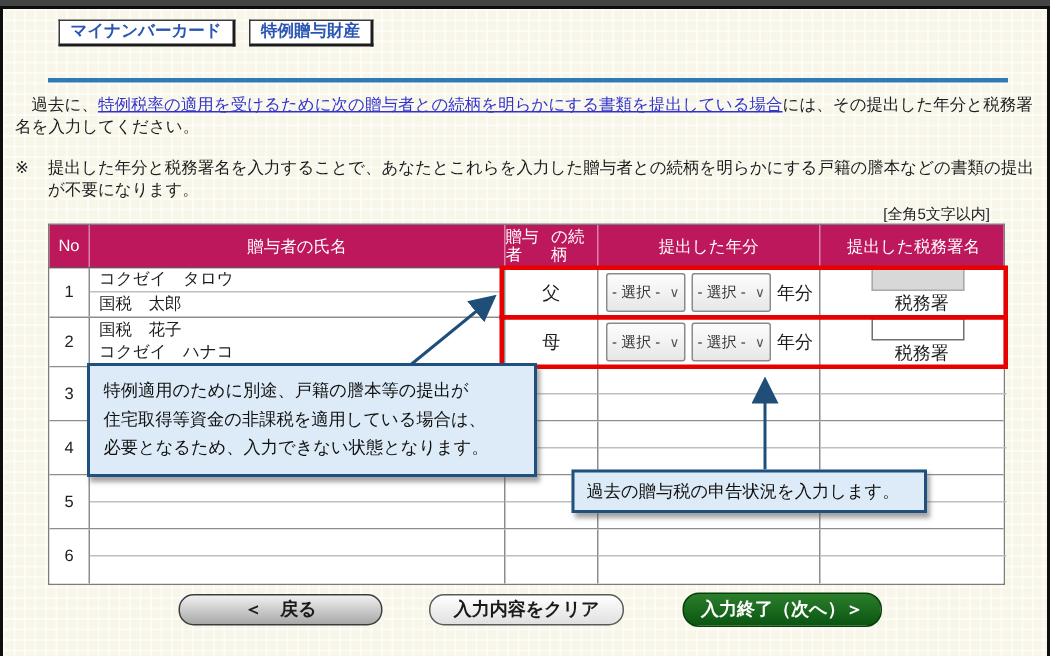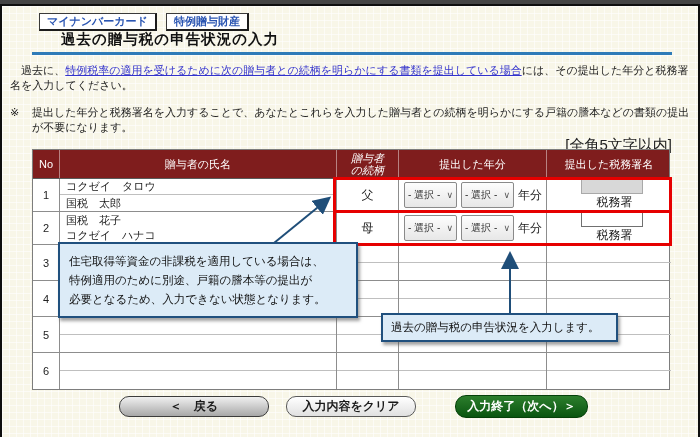--- a/index.html
+++ b/index.html
@@ -24,26 +24,26 @@
   #badge-tokurei{ left:164px; }
   
   #title{ position:absolute; left:59px; top:24px; font-size:14.5px; font-weight:bold; letter-spacing:1px; color:#111; }
   #title-rule{ position:absolute; left:30px; top:46px; width:640px; height:3px; background:#2f7bb8; }
   
   #intro{ position:absolute; left:8px; top:57px; width:688px; font-size:11px; line-height:15px; }
   #intro a{ color:#3333cc; text-decoration:underline; cursor:pointer; }
   #note{ position:absolute; left:8px; top:99px; width:688px; display:flex; font-size:11px; line-height:15px; }
   #note .marker{ width:22px; flex:none; }
   #note .ntext{ width:658px; }
-  #char-hint{ position:absolute; top:130px; right:26px; font-size:15px; color:#222; }
+  #char-hint{ position:absolute; top:130px; right:38px; font-size:10px; color:#222; }
   
   #tbl{ position:absolute; left:30px; top:143px; width:638px; border:1px solid #7d7d7d; background:#fff; z-index:1; }
   .trow{ position:relative; display:flex; width:100%; border-bottom:1px solid #8d8d8d; background:#fff; }
   .trow:last-child{ border-bottom:none; }
-  #thead{ height:29px; background:#7f1d1d; color:#fff; border-bottom:1px solid #5a5a5a; }
+  #thead{ height:29px; background:#be185d; color:#fff; border-bottom:1px solid #5a5a5a; }
   #thead .cell{ display:flex; align-items:center; justify-content:center; font-size:11px; border-right:1px solid rgba(255,255,255,.45); }
   #thead .cell:last-child{ border-right:none; }
   .c-no{ width:27px; flex:none; }
   .c-name{ width:277px; flex:none; }
   .c-rel{ width:62px; flex:none; }
   .c-year{ width:148px; flex:none; }
   .c-office{ width:124px; flex:none; }
   .body-row{ height:33px; }
   .empty-row{ height:36px; }
   .body-row .cell, .empty-row .cell{ border-right:1px solid #8d8d8d; }
@@ -71,52 +71,51 @@
     position:absolute; background:#dcebf7; border:2px solid #20507e;
     box-shadow:2px 3px 3px rgba(90,90,90,.55); z-index:6; color:#111;
   }
   #callout-left{ left:56px; top:236px; width:300px; padding:8px 9px 7px 9px; font-size:11.5px; line-height:19px; }
   #callout-right{ left:379px; top:307px; width:237px; padding:5px 8px; font-size:11.5px; }
   
   #arrows{ position:absolute; left:0; top:0; width:700px; height:437px; z-index:5; pointer-events:none; }
   
   .btn{ position:absolute; display:flex; align-items:center; justify-content:center;
         font-weight:bold; cursor:pointer; border-radius:10px; }
-  #btn-back{ left:117px; top:390px; width:150px; height:21px;
+  #btn-back{ left:117px; top:390px; width:136px; height:21px;
     background:linear-gradient(#f0f0f0,#a8a8a8); border:1px solid #3c3c3c; font-size:12px; color:#1a1a1a; }
   #btn-clear{ left:284px; top:390px; width:130px; height:21px;
     background:linear-gradient(#ffffff,#e0e0e0); border:1px solid #5a5a5a; font-size:12px; color:#1a1a1a; }
   #btn-next{ left:453px; top:389px; width:133px; height:23px; border-radius:11px;
     background:linear-gradient(#2c7e2c,#0a5511); border:1px solid #05400a; font-size:12px; color:#fff;text-align:center; }
 </style>
 </head>
 <body>
 
 <div id="app">
 
   <div class="badge" id="badge-mynumber">マイナンバーカード</div>
   <div class="badge" id="badge-tokurei">特例贈与財産</div>
 
-  <div id="title">過去の贈与税の申告状況の入力</div>
   <div id="title-rule"></div>
 
   <div id="intro"><span>　過去に、</span><a>特例税率の適用を受けるために次の贈与者との続柄を明らかにする書類を提出している場合</a><span>には、その提出した年分と税務署名を入力してください。</span></div>
 
   <div id="note">
     <span class="marker">※</span>
     <span class="ntext">提出した年分と税務署名を入力することで、あなたとこれらを入力した贈与者との続柄を明らかにする戸籍の謄本などの書類の提出が不要になります。</span>
   </div>
 
   <div id="char-hint">[全角5文字以内]</div>
 
   <div id="tbl">
     <div class="trow" id="thead">
       <div class="cell c-no">No</div>
       <div class="cell c-name">贈与者の氏名</div>
-      <div class="cell c-rel" style="flex-direction:column; line-height:12px;font-style:italic;">
+      <div class="cell c-rel" style="flex-direction:row; line-height:12px;">
         <span>贈与者</span>
         <span>の続柄</span>
       </div>
       <div class="cell c-year">提出した年分</div>
       <div class="cell c-office">提出した税務署名</div>
     </div>
 
     <div class="trow body-row">
       <div class="cell c-no num">1</div>
       <div class="cell c-name namecell">
@@ -233,22 +232,22 @@
     <defs>
       <marker id="ah" markerWidth="9" markerHeight="9" refX="7" refY="4.5" orient="auto">
         <path d="M0,0 L9,4.5 L0,9 z" fill="#1f4e79"></path>
       </marker>
     </defs>
     <line x1="272" y1="237" x2="326" y2="193" stroke="#1f4e79" stroke-width="2" marker-end="url(#ah)"></line>
     <line x1="508" y1="307" x2="508" y2="249" stroke="#1f4e79" stroke-width="2" marker-end="url(#ah)"></line>
   </svg>
 
   <div class="callout" id="callout-left">
+    <div>特例適用のために別途、戸籍の謄本等の提出が</div>
     <div>住宅取得等資金の非課税を適用している場合は、</div>
-    <div>特例適用のために別途、戸籍の謄本等の提出が</div>
     <div>必要となるため、入力できない状態となります。</div>
   </div>
 
   <div class="callout" id="callout-right">過去の贈与税の申告状況を入力します。</div>
 
   <div class="btn" id="btn-back">＜　戻る</div>
   <div class="btn" id="btn-clear">入力内容をクリア</div>
   <div class="btn" id="btn-next">入力終了（次へ）＞</div>
 
 </div>

